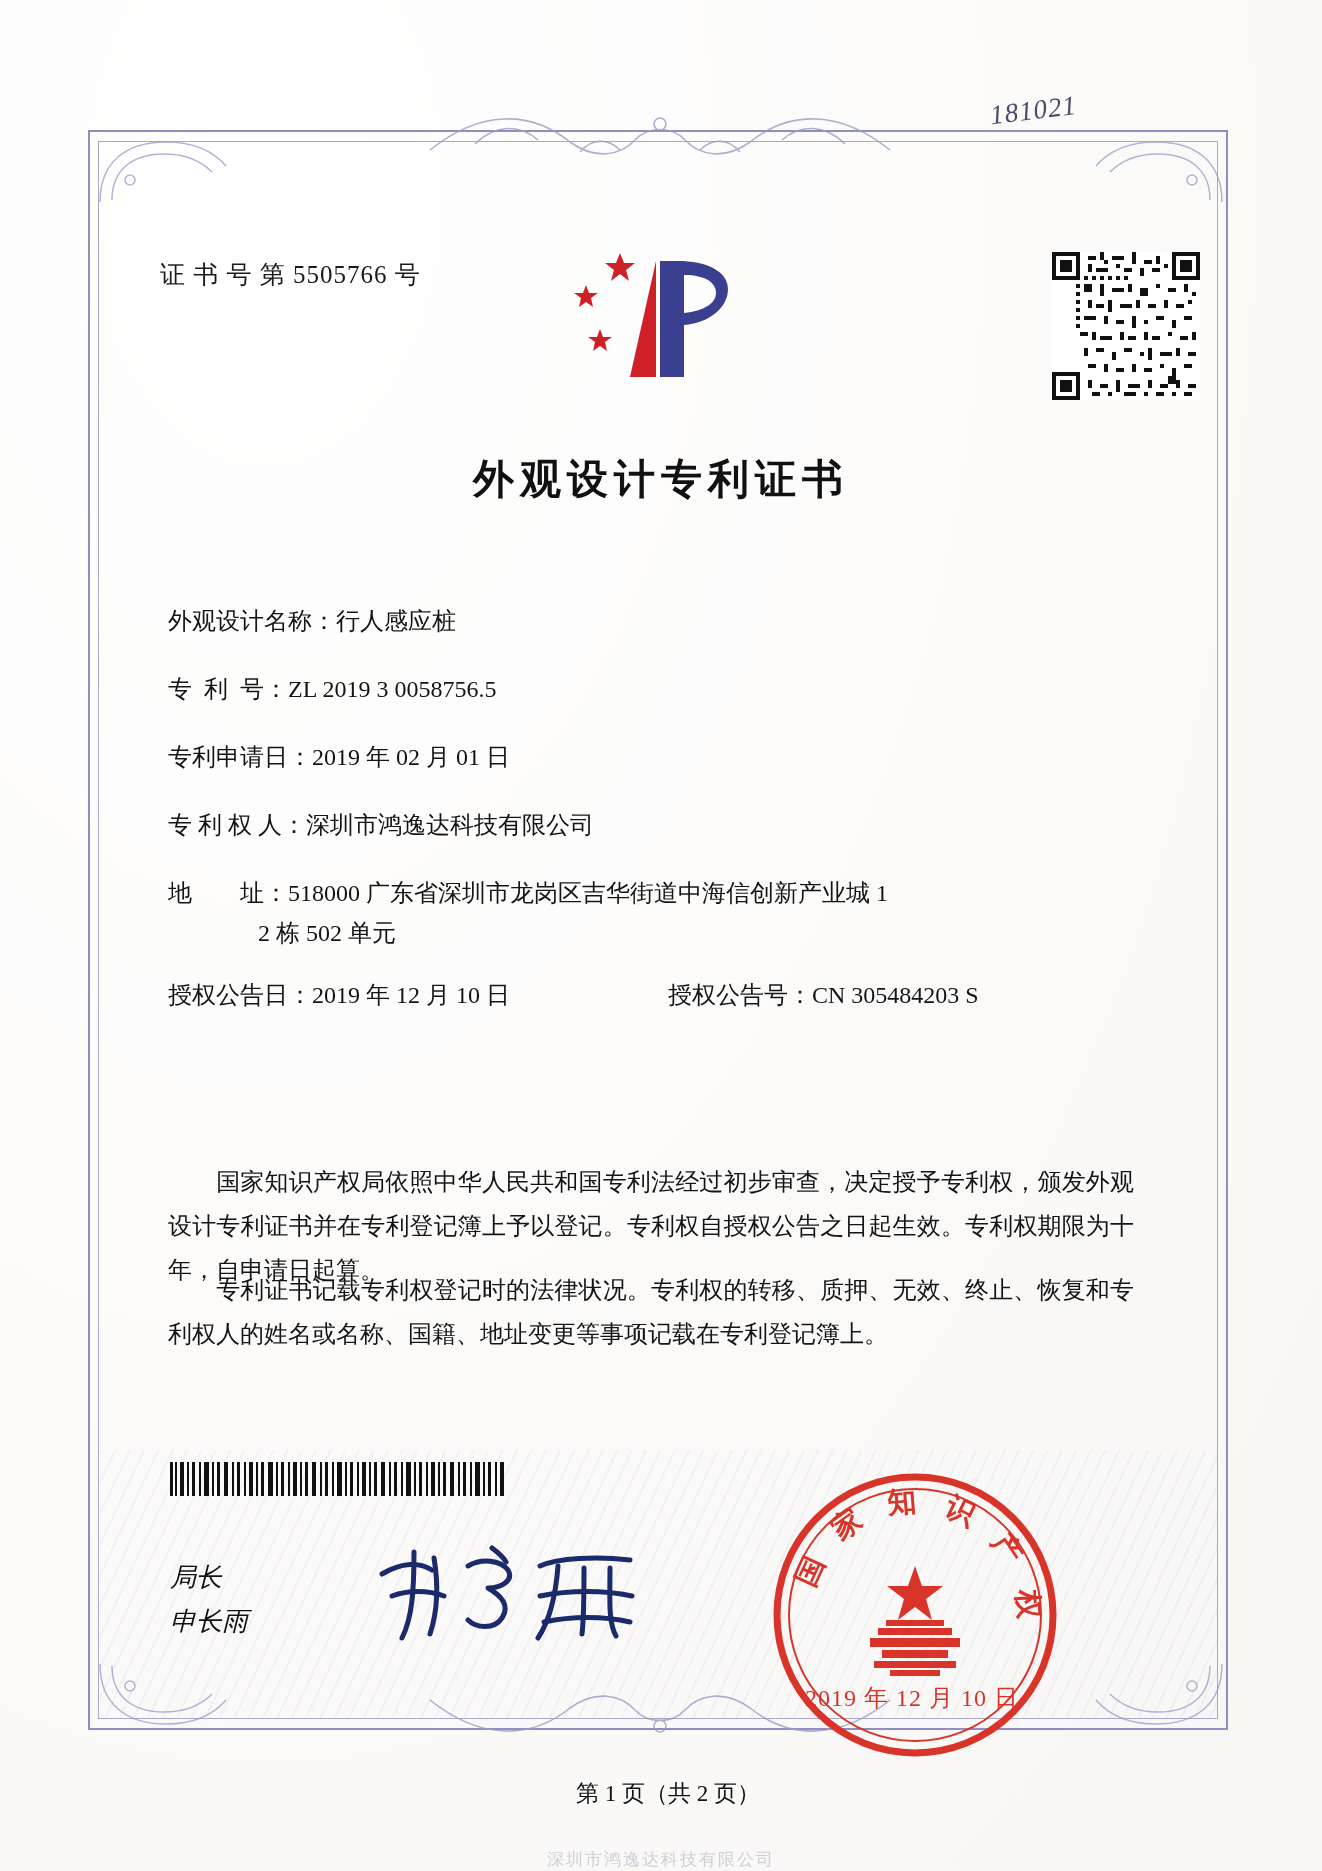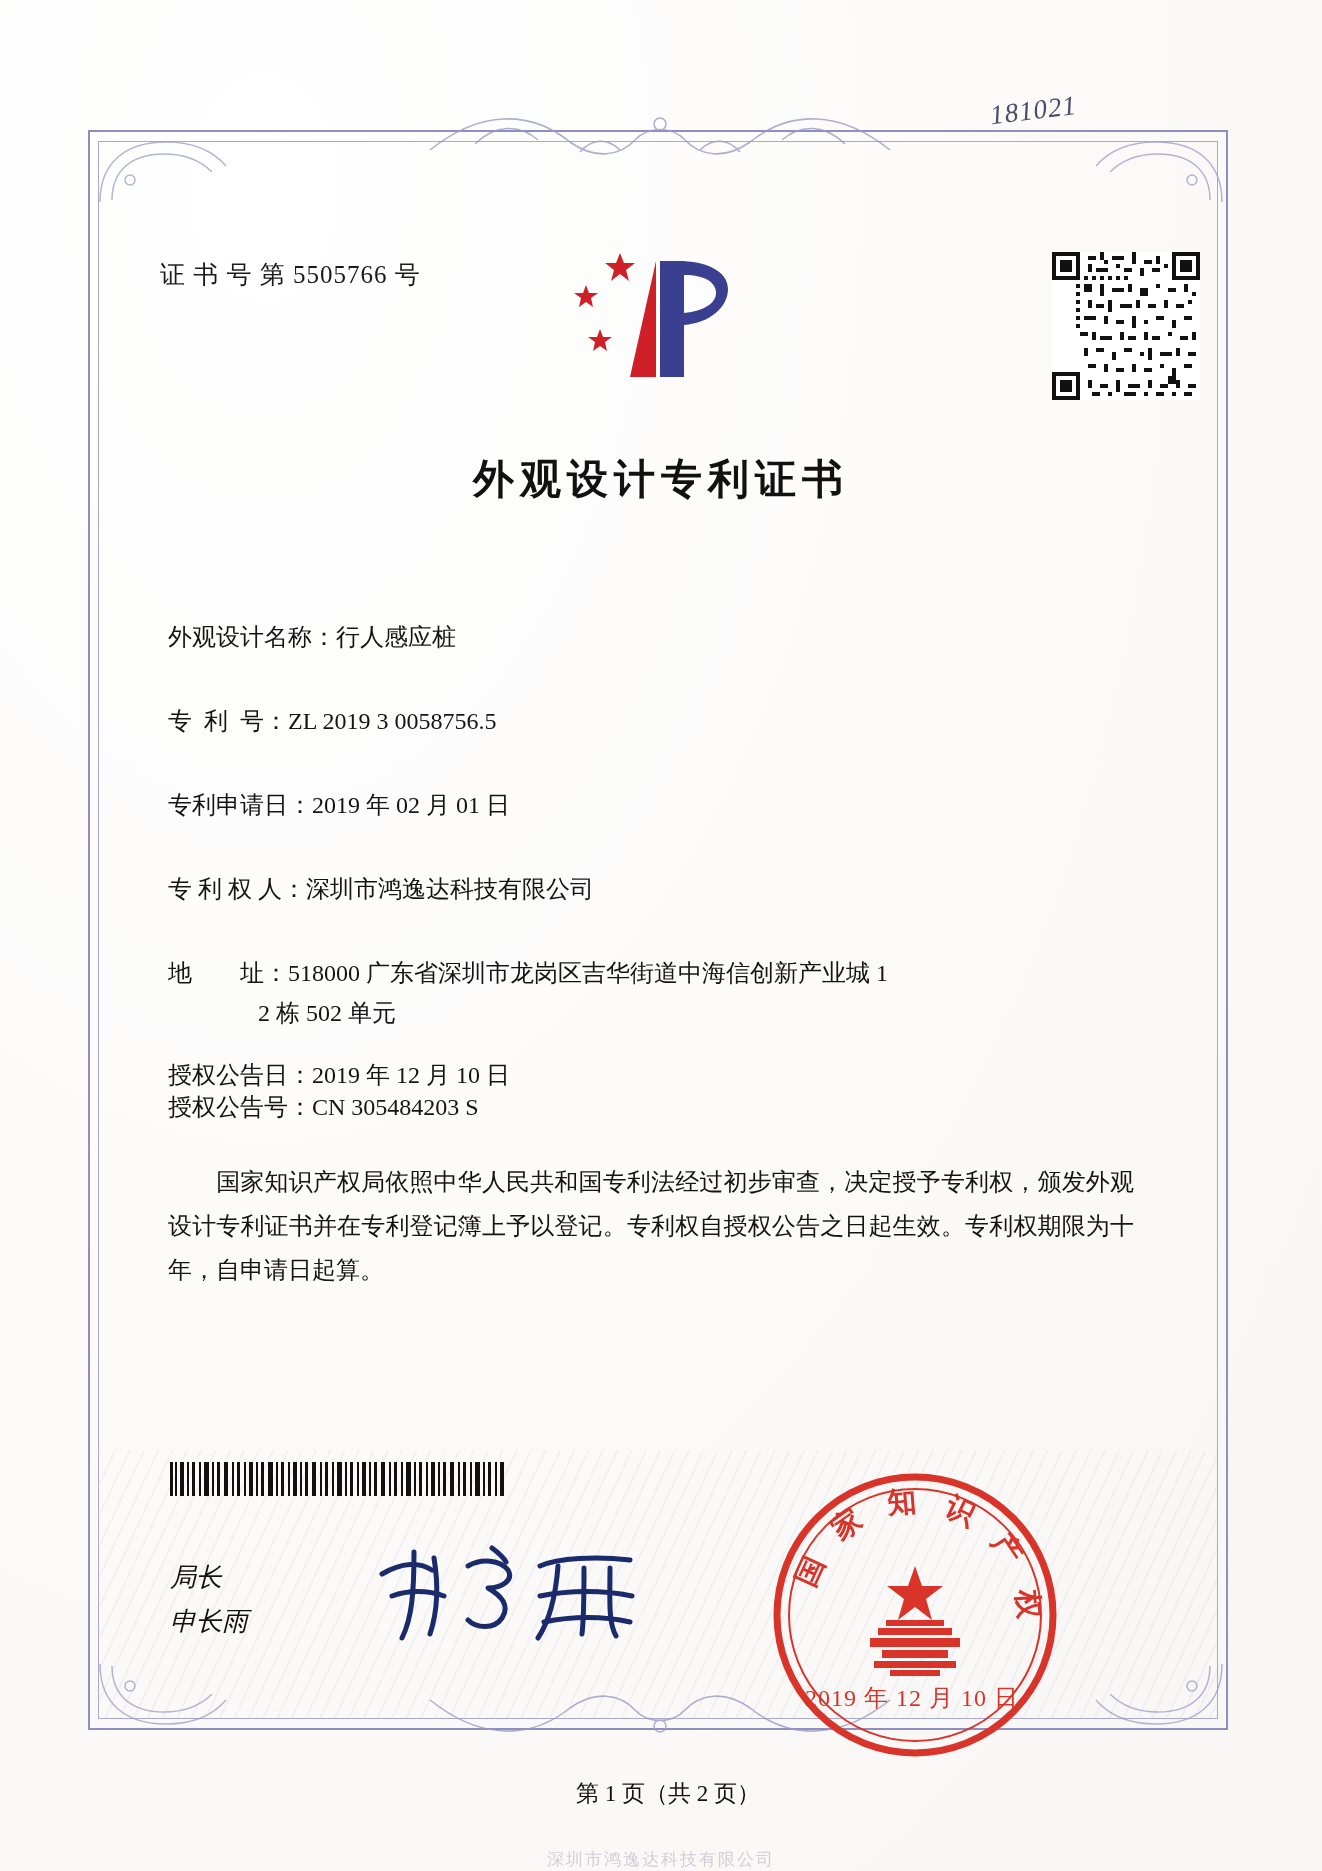--- a/index.html
+++ b/index.html
@@ -139,35 +139,33 @@
     color: #141414;
   }
   .frow {
     display: flex;
     align-items: baseline;
     margin-bottom: 36px;
   }
   .flabel {
     white-space: pre;
     flex: none;
-    margin-top: 16px;
   }
   .fvalue {
     flex: 1;
   }
   .frow.tight { margin-bottom: 8px; }
   .addr-2 {
     margin-left: 90px;
     margin-bottom: 30px;
     font-size: 24px;
   }
   .two-col {
     display: flex;
     margin-bottom: 0;
-    flex-direction: column;
   }
   .two-col .left { width: 500px; }
 
   .para {
     position: absolute;
     left: 168px;
     width: 966px;
     font-size: 24px;
     line-height: 44px;
     color: #141414;
@@ -482,20 +480,23 @@
       </div>
       <div>
         <span class="flabel">授权公告号：</span><span>CN 305484203 S</span>
       </div>
     </div>
   </div>
 
   <div class="para p1">
     <span class="indent"></span><span>国家知识产权局依照中华人民共和国专利法经过初步审查，决定授予专利权，颁发外观设计专利证书并在专利登记簿上予以登记。专利权自授权公告之日起生效。专利权期限为十年，自申请日起算。</span>
   </div>
+  <div class="para p2">
+    <span class="indent"></span><span>专利证书记载专利权登记时的法律状况。专利权的转移、质押、无效、终止、恢复和专利权人的姓名或名称、国籍、地址变更等事项记载在专利登记簿上。</span>
+  </div>
 
   <div class="barcode">
     <svg width="340" height="34" viewBox="0 0 340 34" shape-rendering="crispEdges">
       <g fill="#111">
         <rect x="0" y="0" width="3" height="34"></rect>
           <rect x="5" y="0" width="2" height="34"></rect>
         <rect x="10" y="0" width="4" height="34"></rect>
           <rect x="17" y="0" width="2" height="34"></rect>
         <rect x="22" y="0" width="3" height="34"></rect>
           <rect x="29" y="0" width="2" height="34"></rect>

